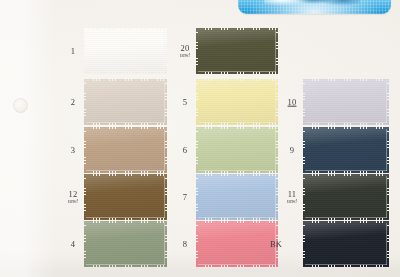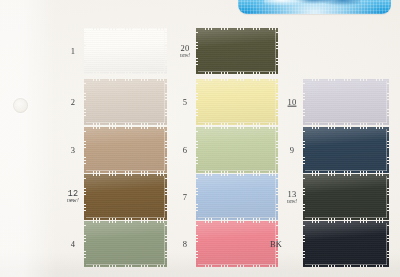--- a/index.html
+++ b/index.html
@@ -154,21 +154,21 @@
     </div>
     <div class="label" style="left: 73px; top: 150px;">
       <span class="code">3</span>
     </div>
     <div class="swatch" style="left: 84px; top: 174px; width: 83px; height: 46px;">
       <div class="fabric" style="background: rgb(122, 94, 54);">
         <div class="weave"></div>
         <div class="sheen"></div>
       </div>
     </div>
-    <div class="label" style="left: 73px; top: 197px; font-family: Liberation Mono, monospace;">
+    <div class="label" style="left: 73px; top: 197px;">
       <span class="code">12</span>
       <span class="flag">new!</span>
     </div>
     <div class="swatch" style="left: 84px; top: 221px; width: 83px; height: 46px;">
       <div class="fabric" style="background: rgb(145, 157, 128);">
         <div class="weave"></div>
         <div class="sheen"></div>
       </div>
     </div>
     <div class="label" style="left: 73px; top: 244px;">
@@ -238,21 +238,21 @@
     <div class="label" style="left: 292px; top: 150px;">
       <span class="code">9</span>
     </div>
     <div class="swatch" style="left: 303px; top: 174px; width: 86px; height: 46px;">
       <div class="fabric" style="background: rgb(50, 55, 47);">
         <div class="weave"></div>
         <div class="sheen"></div>
       </div>
     </div>
     <div class="label" style="left: 292px; top: 197px;">
-      <span class="code">13</span>
+      <span class="code">11</span>
       <span class="flag">new!</span>
     </div>
     <div class="swatch" style="left: 303px; top: 221px; width: 86px; height: 46px;">
       <div class="fabric" style="background: rgb(30, 34, 43);">
         <div class="weave"></div>
         <div class="sheen"></div>
       </div>
     </div>
     <div class="label" style="left: 276px; top: 244px;">
       <span class="code">BK</span>

